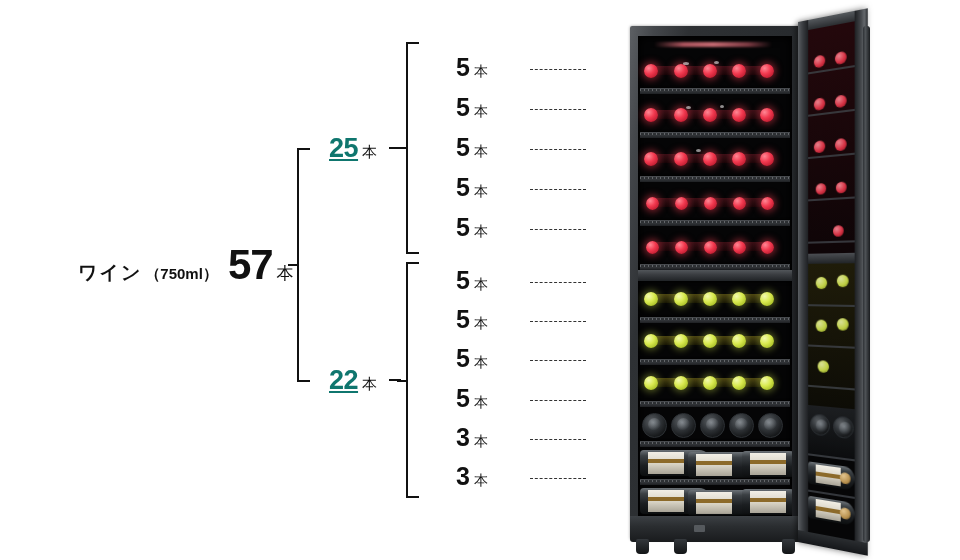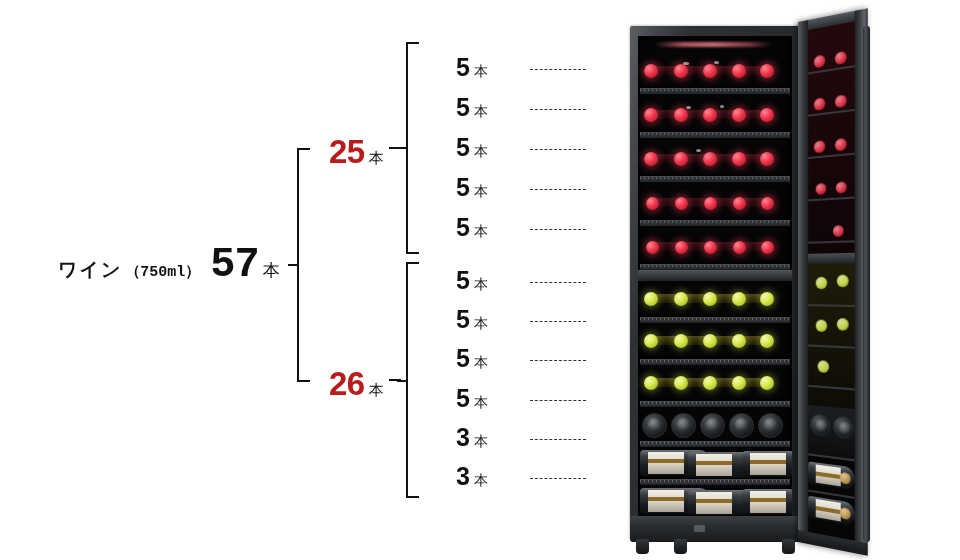--- a/index.html
+++ b/index.html
@@ -5,40 +5,40 @@
   * { box-sizing: border-box; margin: 0; padding: 0; }
   html, body {
     width: 960px; height: 560px;
     background: #ffffff;
     font-family: "Liberation Sans", "DejaVu Sans", sans-serif;
     overflow: hidden;
   }
   #stage { position: relative; width: 960px; height: 560px; background:#fff; }
 
   
-  .summary { position: absolute; left: 58px; top: 244px; display: flex; align-items: baseline; white-space: nowrap; font-family: Liberation Mono, monospace; }
+  .summary { position: absolute; left: 78px; top: 244px; display: flex; align-items: baseline; white-space: nowrap; }
   .summary .kana { font-size: 19px; font-weight: 700; letter-spacing: 2px; color:#111; }
   .summary .vol  { font-size: 15px; font-weight: 700; color:#111; margin-left: 3px; letter-spacing:0px; }
   .summary .big  { font-size: 42px; font-weight: 700; color:#111; margin-left: 10px; line-height: 1; letter-spacing:-1px; }
   .summary .unit { font-size: 17px; font-weight: 400; color:#111; margin-left: 4px; }
 
   
   .bracket { position: absolute; }
   .bracket .spine { position:absolute; left:0; top:0; width:2.4px; height:100%; background:#111; }
   .bracket .arm   { position:absolute; left:0; width:13px; height:2.4px; background:#111; }
   .bracket .arm.top { top:0; }
   .bracket .arm.bot { bottom:0; }
   .bracket .tick  { position:absolute; left:-9px; width:10px; height:2.4px; background:#111; }
 
   
   .ctick { position:absolute; width:12px; height:2.2px; background:#111; }
 
   
   .grp { position:absolute; display:flex; align-items:baseline; white-space:nowrap; }
-  .grp .n { font-size: 33px; font-weight: 700; color:#b91c1c; line-height:1; letter-spacing:-0.5px; }
+  .grp .n { font-size: 27px; font-weight: 700; color:#0f766e; line-height:1; letter-spacing:-0.5px;text-decoration:underline; }
   .grp .u { font-size: 15px; font-weight: 400; color:#111; margin-left: 4px; }
 
   
   .row { position:absolute; display:flex; align-items:baseline; white-space:nowrap; }
   .row .n { font-size: 25px; font-weight: 700; color:#111; line-height:1; }
   .row .u { font-size: 14px; font-weight: 400; color:#111; margin-left: 4px; }
   .dash { position:absolute; height:0; border-top: 1.6px dashed #333; width:56px; }
 
   
   #cellar { position:absolute; left:624px; top:22px; width:250px; height:522px; }
@@ -189,21 +189,21 @@
     <div class="tick" style="top:116px;"></div>
   </div>
 
   <div class="grp" style="left:329px; top:135px;">
     <span class="n">25</span>
     <span class="u">本</span>
   </div>
   <div class="ctick" style="left:389px; top:147px;"></div>
 
   <div class="grp" style="left:329px; top:367px;">
-    <span class="n">26</span>
+    <span class="n">22</span>
     <span class="u">本</span>
   </div>
   <div class="ctick" style="left:389px; top:379px;"></div>
 
   <div class="bracket" style="left:406px; top:42px; width:14px; height:212px;">
     <div class="spine"></div>
     <div class="arm top"></div>
     <div class="arm bot"></div>
     <div class="tick" style="top:105px;"></div>
   </div>

